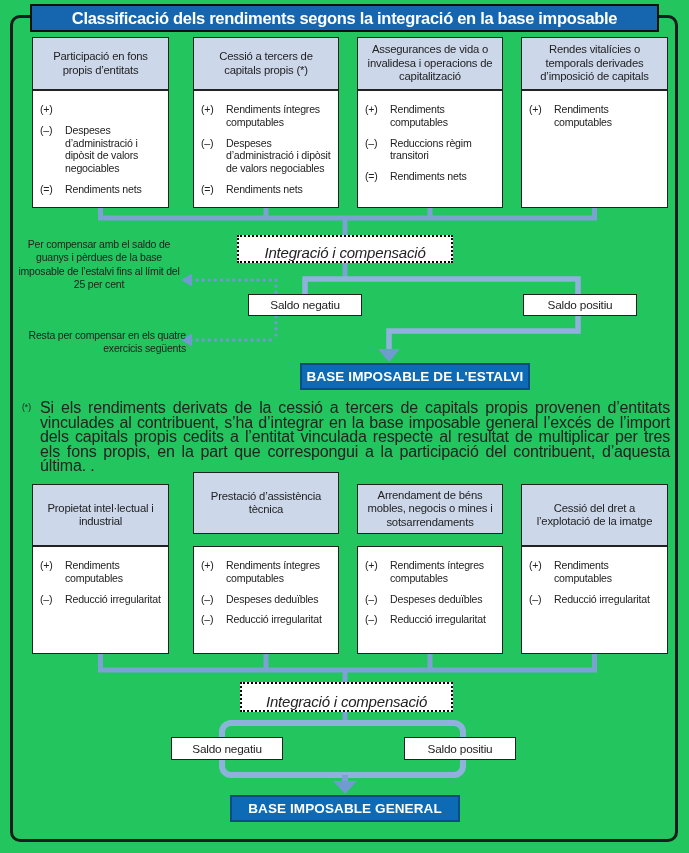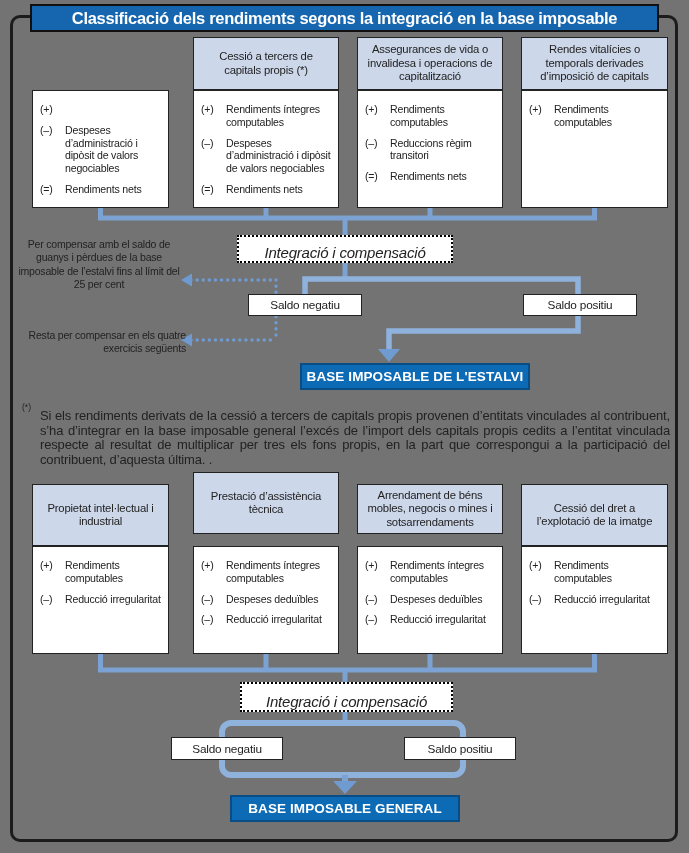--- a/index.html
+++ b/index.html
@@ -1,17 +1,17 @@
 <!DOCTYPE html>
 <html><head>
 <meta charset="utf-8">
 <style>
   html,body{margin:0;padding:0;background:#fff;}
   #page{
-    position:relative;width:689px;height:853px;background:#737373;overflow:hidden;
+    position:relative;width:689px;height:853px;background:#22c55e;overflow:hidden;
     font-family:"Liberation Sans","DejaVu Sans",sans-serif;color:#222;
   }
   .abs{position:absolute;box-sizing:border-box;}
   
   #frame{left:10px;top:15px;width:668px;height:827px;border:3px solid #1c1c1c;border-radius:10px;z-index:0;}
   
   #titlebar{
     left:30px;top:4px;width:629px;height:28px;background:#1566ae;border:2px solid #101010;
     z-index:3;display:flex;align-items:center;justify-content:center;
   }
@@ -49,21 +49,21 @@
     display:flex;align-items:center;justify-content:center;
   }
   .result span{color:#fff;font-weight:bold;font-size:13.5px;letter-spacing:0.1px;white-space:nowrap;}
   
   .note{z-index:2;font-size:10.5px;line-height:13.4px;letter-spacing:-0.2px;}
   #note1{left:12px;top:238px;width:174px;text-align:center;}
   #note2{left:12px;top:329px;width:174px;text-align:right;}
   
   #footnote{left:22px;top:401px;width:648px;z-index:2;display:flex;}
   #footnote .marker{flex:none;width:18px;font-size:8.5px;padding-top:1px;}
-  #footnote .ftext{flex:1;font-size:13px;line-height:14.6px;text-align:justify;letter-spacing:-0.15px;margin-top:8px;}
+  #footnote .ftext{flex:1;font-size:16px;line-height:14.6px;text-align:justify;letter-spacing:-0.15px;}
 </style>
 </head>
 <body>
 
 <div id="page">
 
   <div id="frame" class="abs"></div>
 
   <div id="titlebar" class="abs">
     <span>Classificació dels rendiments segons la integració en la base imposable</span>
@@ -85,20 +85,23 @@
     <path d="M100.5 653 L100.5 670 L594.5 670 L594.5 653 M266 653 V670 M430 653 V670 M345 670 V683" fill="none" stroke="#7ba2d2" stroke-width="5"></path>
 
     <path d="M345 712 V723" fill="none" stroke="#7ba2d2" stroke-width="5"></path>
 
     <rect x="222" y="723" width="241" height="52" rx="9" fill="none" stroke="#8fb2dd" stroke-width="6"></rect>
 
     <path d="M345 775 V782" fill="none" stroke="#7ba2d2" stroke-width="6"></path>
     <polygon points="333,781 357,781 345,794" fill="#6f9bd0"></polygon>
   </svg>
 
+  <div class="abs colhead" style="left:32px;top:37px;width:137px;height:53px;">
+      <span>Participació en fons propis d’entitats</span>
+    </div>
   <div class="abs colbody" style="left:32px;top:90px;width:137px;height:118px;">
     <div class="item">
         <span class="sign">(+)</span>
       </div>
     <div class="item">
         <span class="sign">(–)</span>
         <span class="txt">Despeses d’administració i dipòsit de valors negociables</span>
       </div>
     <div class="item">
         <span class="sign">(=)</span>

